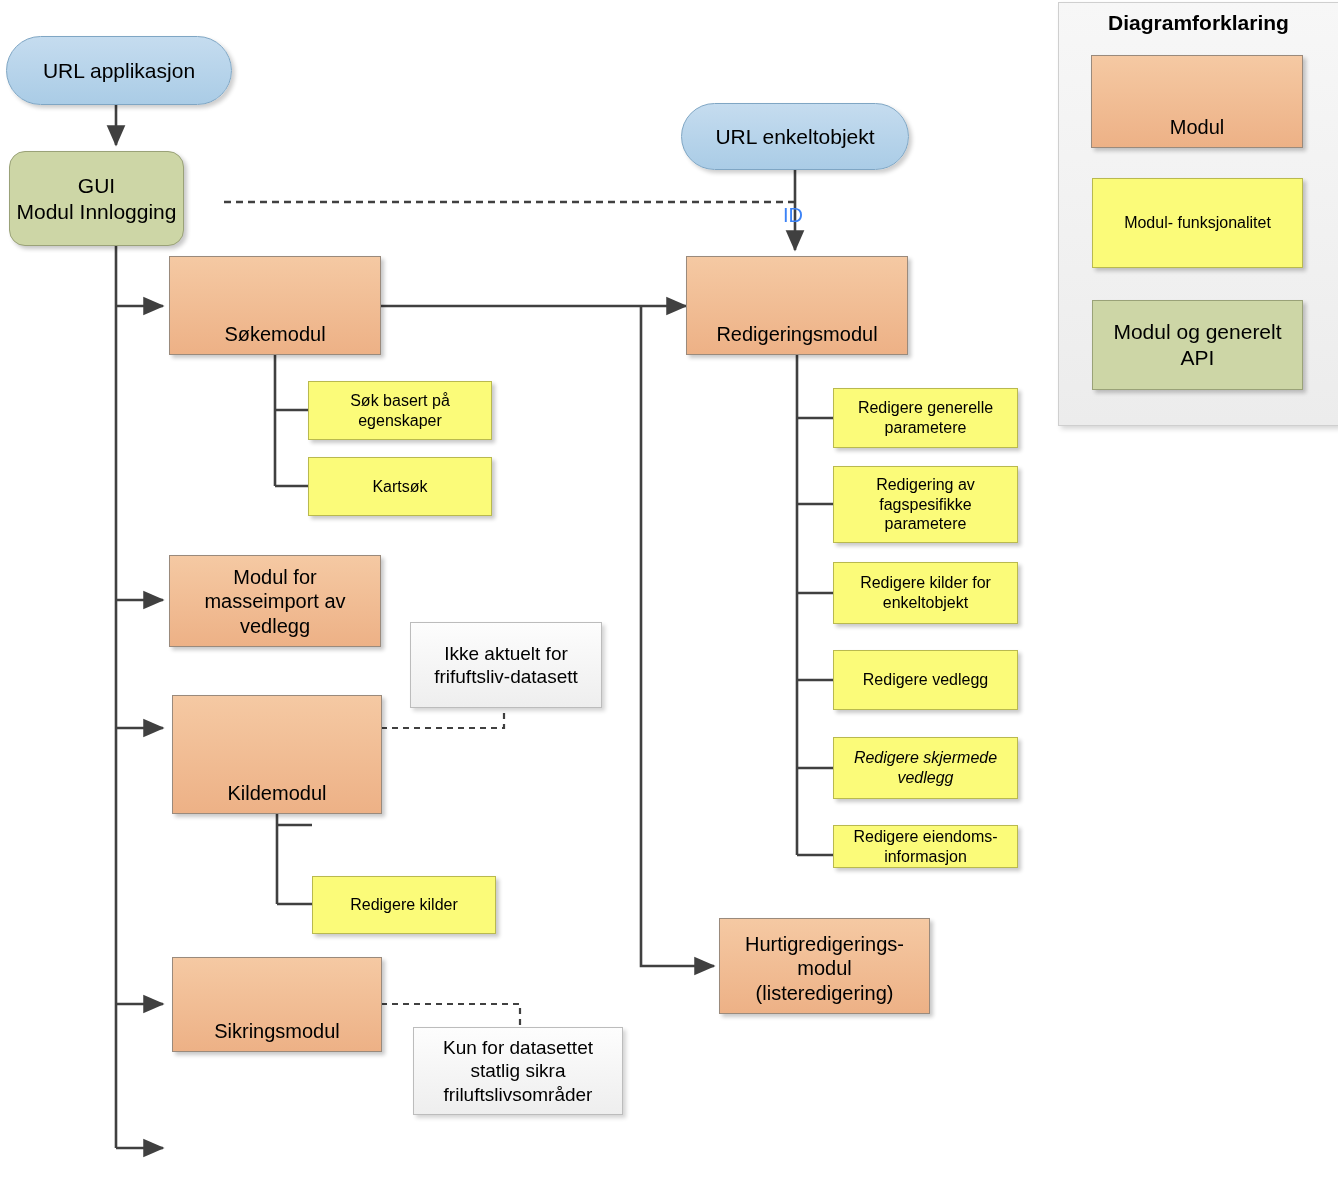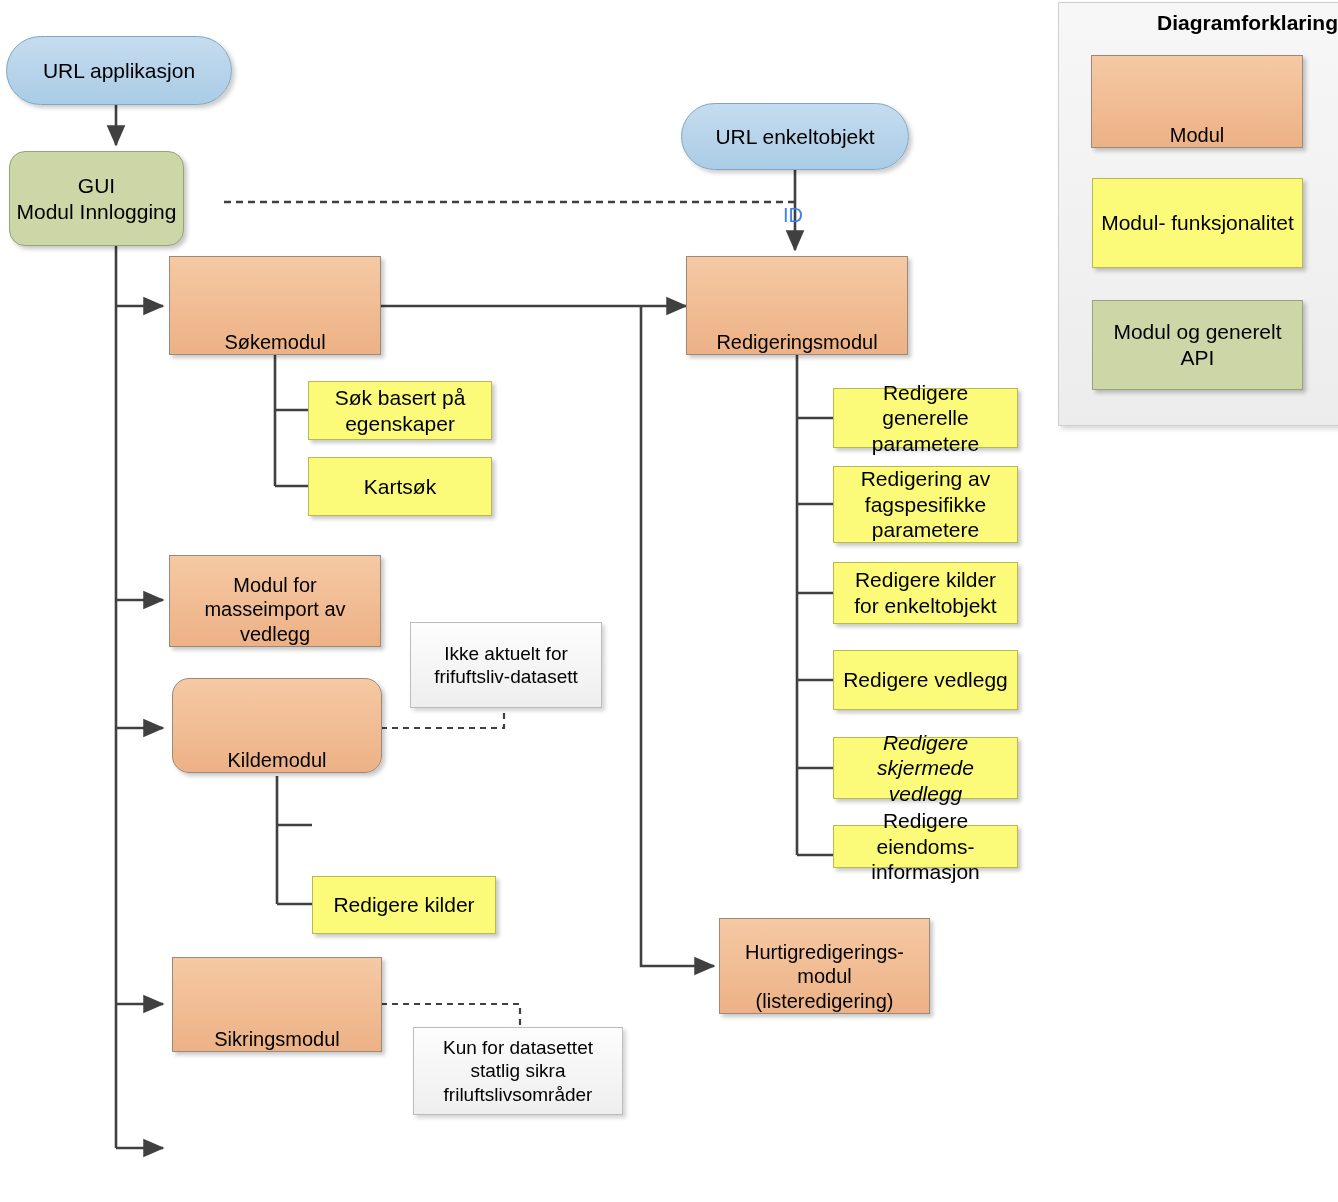--- a/index.html
+++ b/index.html
@@ -27,34 +27,34 @@
     position: absolute;
     box-sizing: border-box;
     display: flex;
     align-items: center;
     justify-content: center;
     text-align: center;
     line-height: 1.22;
     color: #000000;
     border: 1px solid #8c8c78;
     box-shadow: 3px 3px 4px rgba(0,0,0,0.22);
-    padding: 0 6px;
+    padding: 8px 6px;
   }
   .node .txt { display: block; width: 100%; }
 
   .n-module {
     background: linear-gradient(180deg, #f5c9a3 0%, #edb186 100%);
     border: 1px solid #9a8a7c;
     font-size: 20px;
     align-items: flex-end;
   }
   .n-func {
     background: #fbfb79;
     border: 1px solid #b9b94f;
-    font-size: 21px;
+    font-size: 16px;
   }
   .n-api {
     background: #cdd6a6;
     border: 1px solid #9aa278;
     font-size: 21px;
   }
   .n-terminal {
     background: linear-gradient(180deg, #c5dcef 0%, #aaccE6 100%);
     border: 1px solid #7fa6c4;
     border-radius: 999px;
@@ -70,21 +70,21 @@
 
   .legend-panel {
     position: absolute;
     background: linear-gradient(180deg, #f7f7f7 0%, #ececec 100%);
     border: 1px solid #cfcfcf;
     box-shadow: 3px 3px 5px rgba(0,0,0,0.16);
   }
   .legend-title {
     position: absolute;
     width: 100%;
-    text-align: right;
+    text-align: center;
     font-size: 21px;
     font-weight: bold;
     color: #000;
   }
   .edge-label {
     position: absolute;
     font-size: 20px;
     color: #3b82f6;
   }
 </style>
@@ -157,21 +157,21 @@
   </div>
 
   <div class="node n-module" style="left:169px; top:256px; width:212px; height:99px;">
     <span class="txt">Søkemodul</span>
   </div>
 
   <div class="node n-module" style="left:169px; top:555px; width:212px; height:92px;">
     <span class="txt">Modul for masseimport av vedlegg</span>
   </div>
 
-  <div class="node n-module" style="left:172px; top:678px; width:210px; height:95px;border-radius:17px;">
+  <div class="node n-module" style="left:172px; top:695px; width:210px; height:119px;">
     <span class="txt">Kildemodul</span>
   </div>
 
   <div class="node n-module" style="left:172px; top:957px; width:210px; height:95px;">
     <span class="txt">Sikringsmodul</span>
   </div>
 
 
   <div class="node n-module" style="left:686px; top:256px; width:222px; height:99px;">
     <span class="txt">Redigeringsmodul</span>

